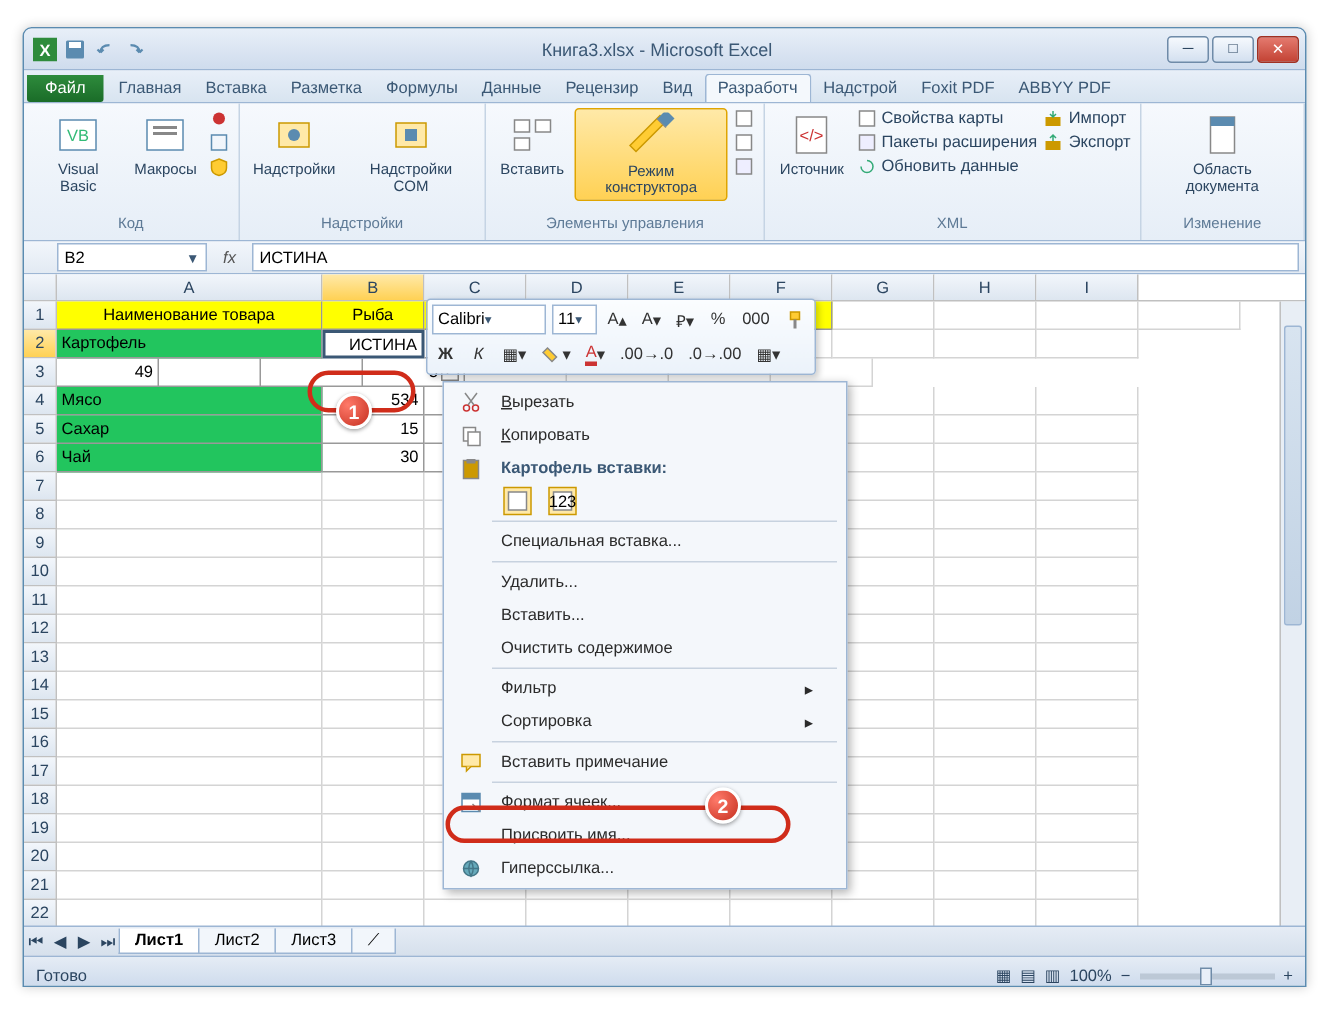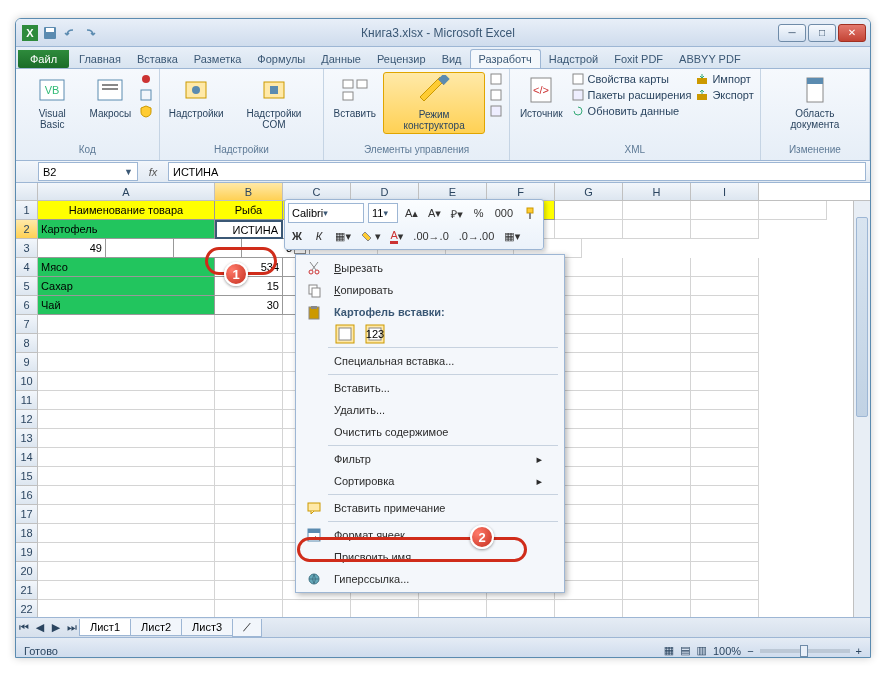--- a/index.html
+++ b/index.html
@@ -43,21 +43,21 @@
 .row{display:flex;height:19px;}
 .cell{border-right:1px solid #d4d4d4;border-bottom:1px solid #d4d4d4;padding:0 3px;line-height:18px;overflow:hidden;white-space:nowrap;}
 .cell.header-y{background:#ffff00;font-weight:normal;text-align:center;border-color:#999;}
 .cell.green{background:#22c55e;border-color:#999;}
 .cell.data{border-color:#999;text-align:right;}
 .cell.selected{background:#fff;border:2px solid #3b5875;line-height:16px;}
 .checkbox-cell{display:flex;align-items:center;justify-content:flex-end;gap:2px;}
 .cb{width:12px;height:12px;border:1px solid #888;background:#fff;display:inline-flex;align-items:center;justify-content:center;font-size:10px;}
 .sheet-tabs{position:absolute;bottom:20px;left:0;right:0;height:20px;background:linear-gradient(#e5ecf5,#d6e0ec);display:flex;align-items:center;border-top:1px solid #9db6d4;}
 .shtab{padding:2px 10px;background:#f2f6fb;border:1px solid #9db6d4;border-top:none;margin-left:-1px;font-size:11px;}
-.shtab.active{background:#fff;font-weight:normal;}
+.shtab.active{background:#fff;font-weight:bold;}
 .statusbar{position:absolute;bottom:0;left:0;right:0;height:20px;background:linear-gradient(#e5ecf5,#cfdced);display:flex;align-items:flex-end;justify-content:space-between;padding:0 8px;color:#2b4560;font-size:11px;border-top:1px solid #9db6d4;}
 .zoom{display:flex;align-items:center;gap:6px;}
 .zoom .track{width:90px;height:4px;background:#bcc8d6;position:relative;}
 .zoom .handle{width:8px;height:12px;background:#e8eff8;border:1px solid #6f8ba8;position:absolute;top:-4px;left:40px;}
 .mini-toolbar{position:absolute;background:linear-gradient(#fbfdff,#ebf2fa);border:1px solid #9db6d4;border-radius:3px;padding:3px;box-shadow:2px 2px 4px rgba(0,0,0,0.2);display:flex;flex-direction:column;gap:3px;}
 .mini-row{display:flex;gap:4px;align-items:center;}
 .mini-btn{height:20px;min-width:18px;display:flex;align-items:center;justify-content:center;font-size:11px;color:#333;padding:0 2px;border:1px solid transparent;}
 .mini-input{height:20px;background:#fff;border:1px solid #9db6d4;padding:0 3px;display:flex;align-items:center;}
 .ctx-menu{position:absolute;background:#f4f7fb;border:1px solid #9db6d4;box-shadow:2px 2px 6px rgba(0,0,0,0.3);padding:2px;}
 .ctx-item{height:22px;display:flex;align-items:center;gap:8px;padding:0 20px 0 4px;font-size:11px;color:#2b2b2b;}
@@ -699,25 +699,25 @@
       </svg>
   </div>
   <div class="ctx-sep"></div>
   <div class="ctx-item">
       <div class="ctx-icon-col"></div>
       <span>Специальная вставка...</span>
     </div>
   <div class="ctx-sep"></div>
   <div class="ctx-item">
       <div class="ctx-icon-col"></div>
+      <span>Удалить...</span>
+    </div>
+  <div class="ctx-item">
+      <div class="ctx-icon-col"></div>
       <span>Вставить...</span>
-    </div>
-  <div class="ctx-item">
-      <div class="ctx-icon-col"></div>
-      <span>Удалить...</span>
     </div>
   <div class="ctx-item">
       <div class="ctx-icon-col"></div>
       <span>Очистить содержимое</span>
     </div>
   <div class="ctx-sep"></div>
   <div class="ctx-item">
       <div class="ctx-icon-col"></div>
       <span>Фильтр</span>
       <span style="margin-left:auto">▸</span>

